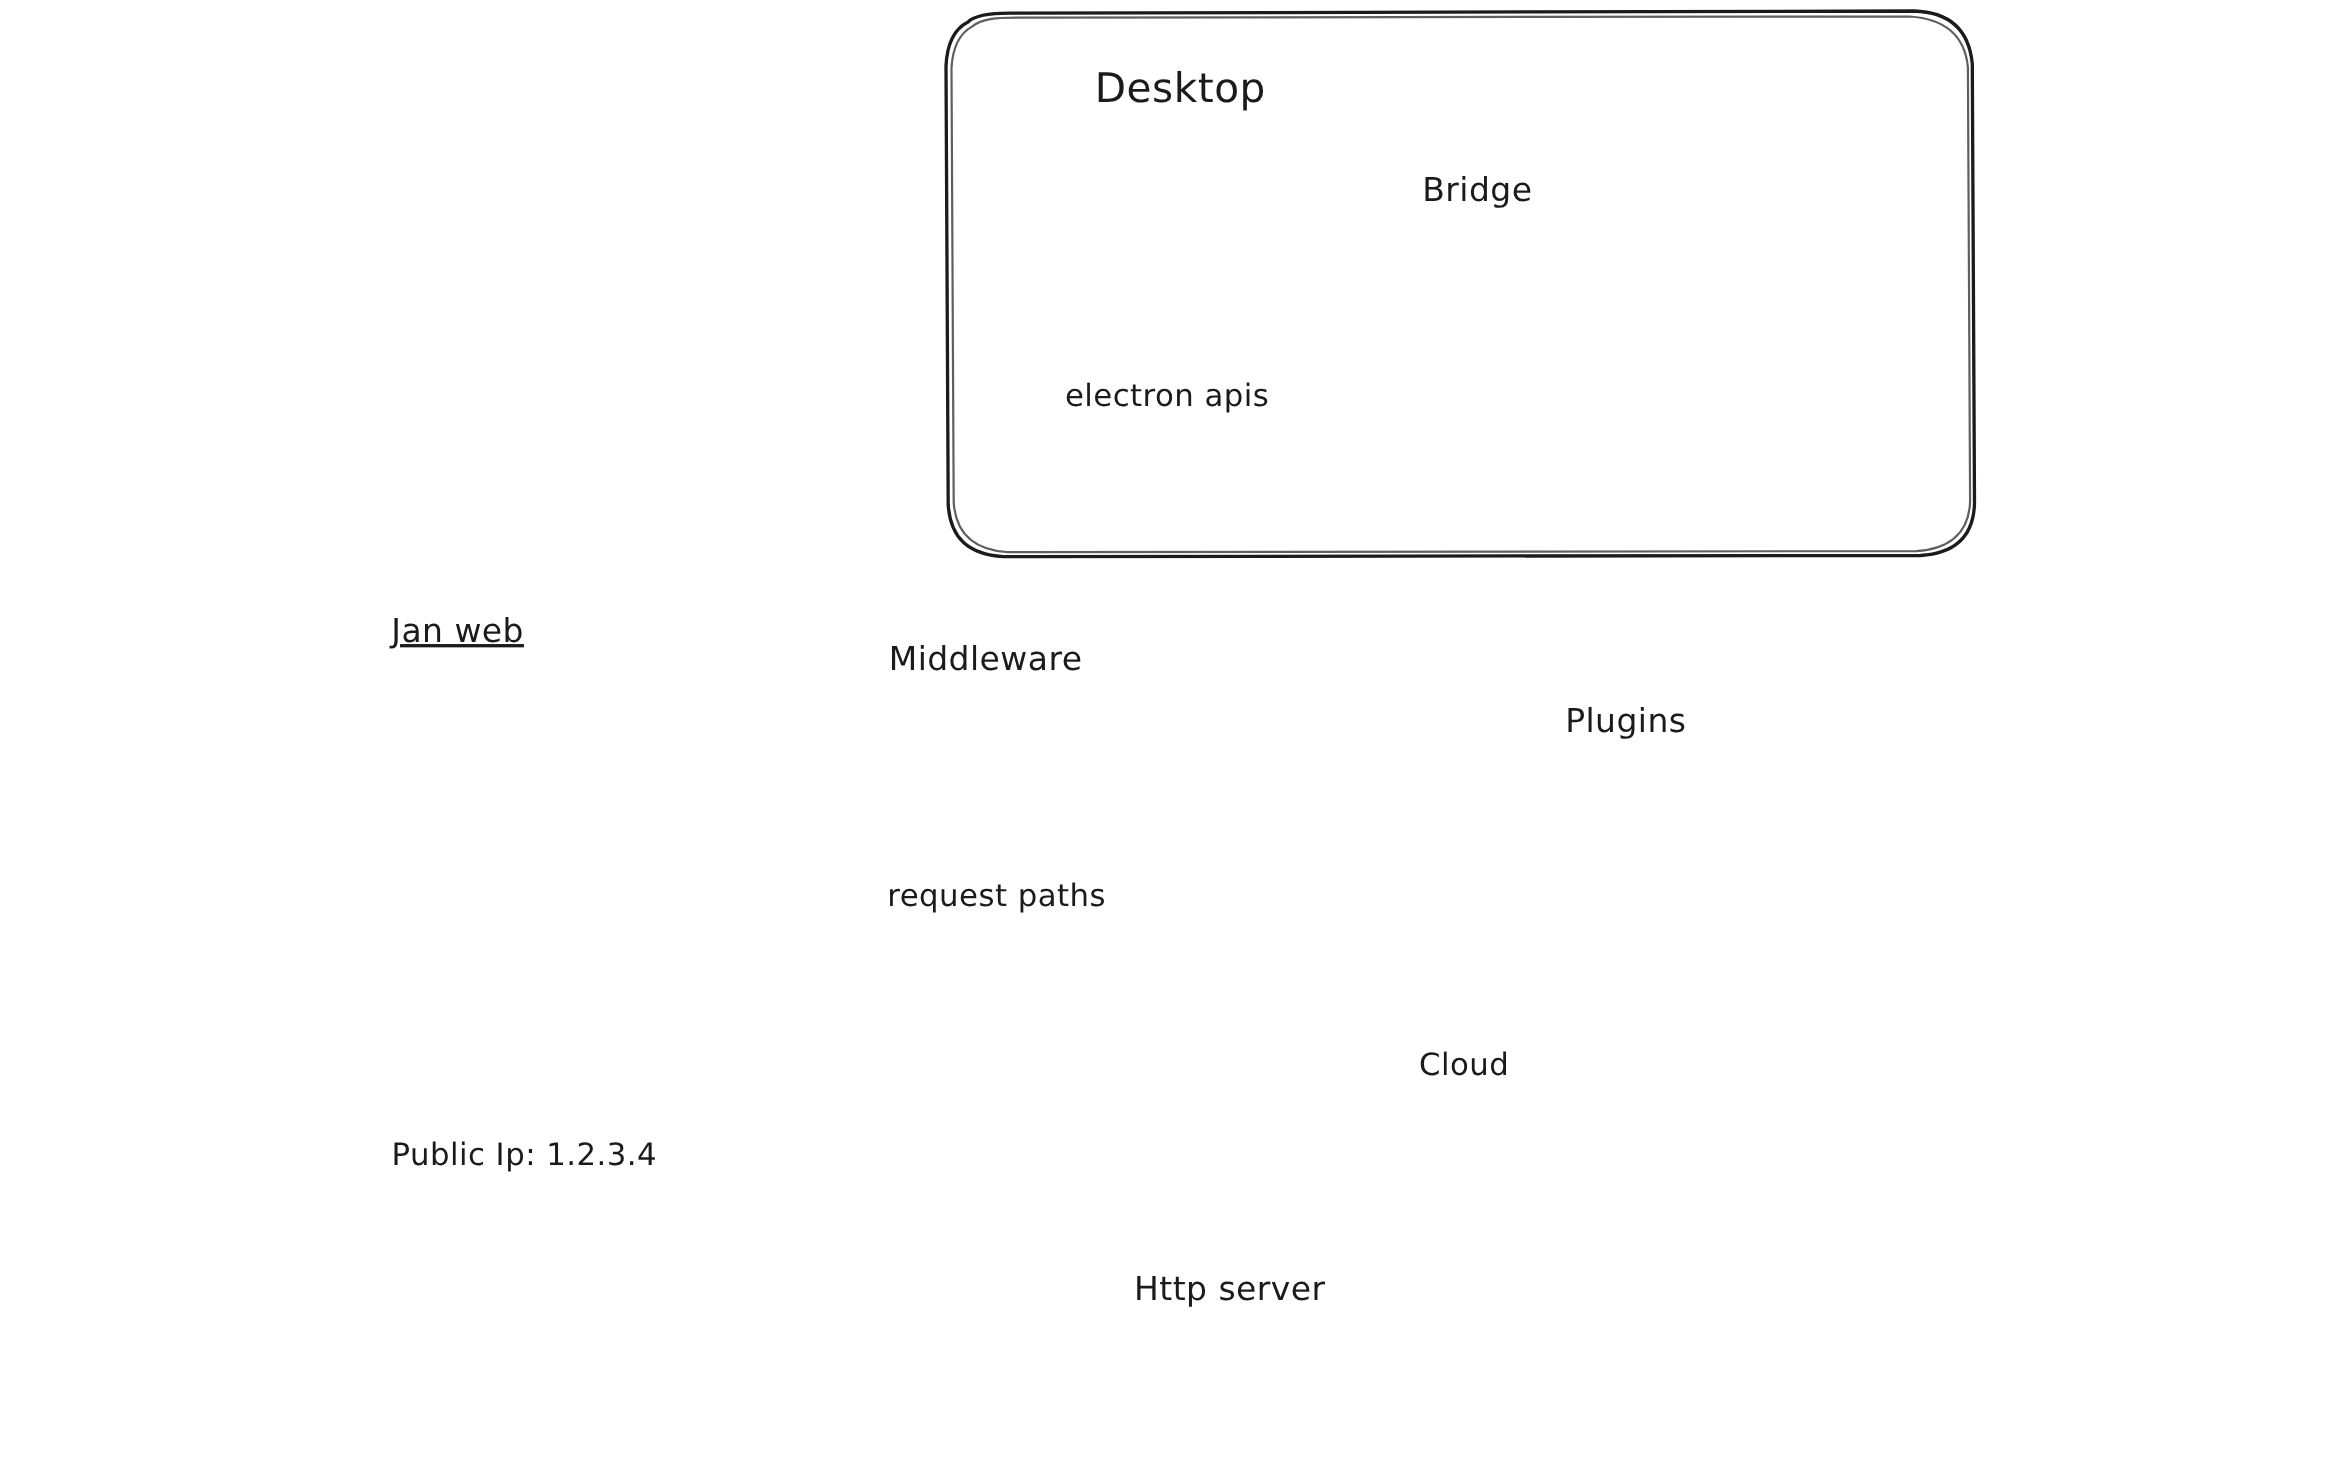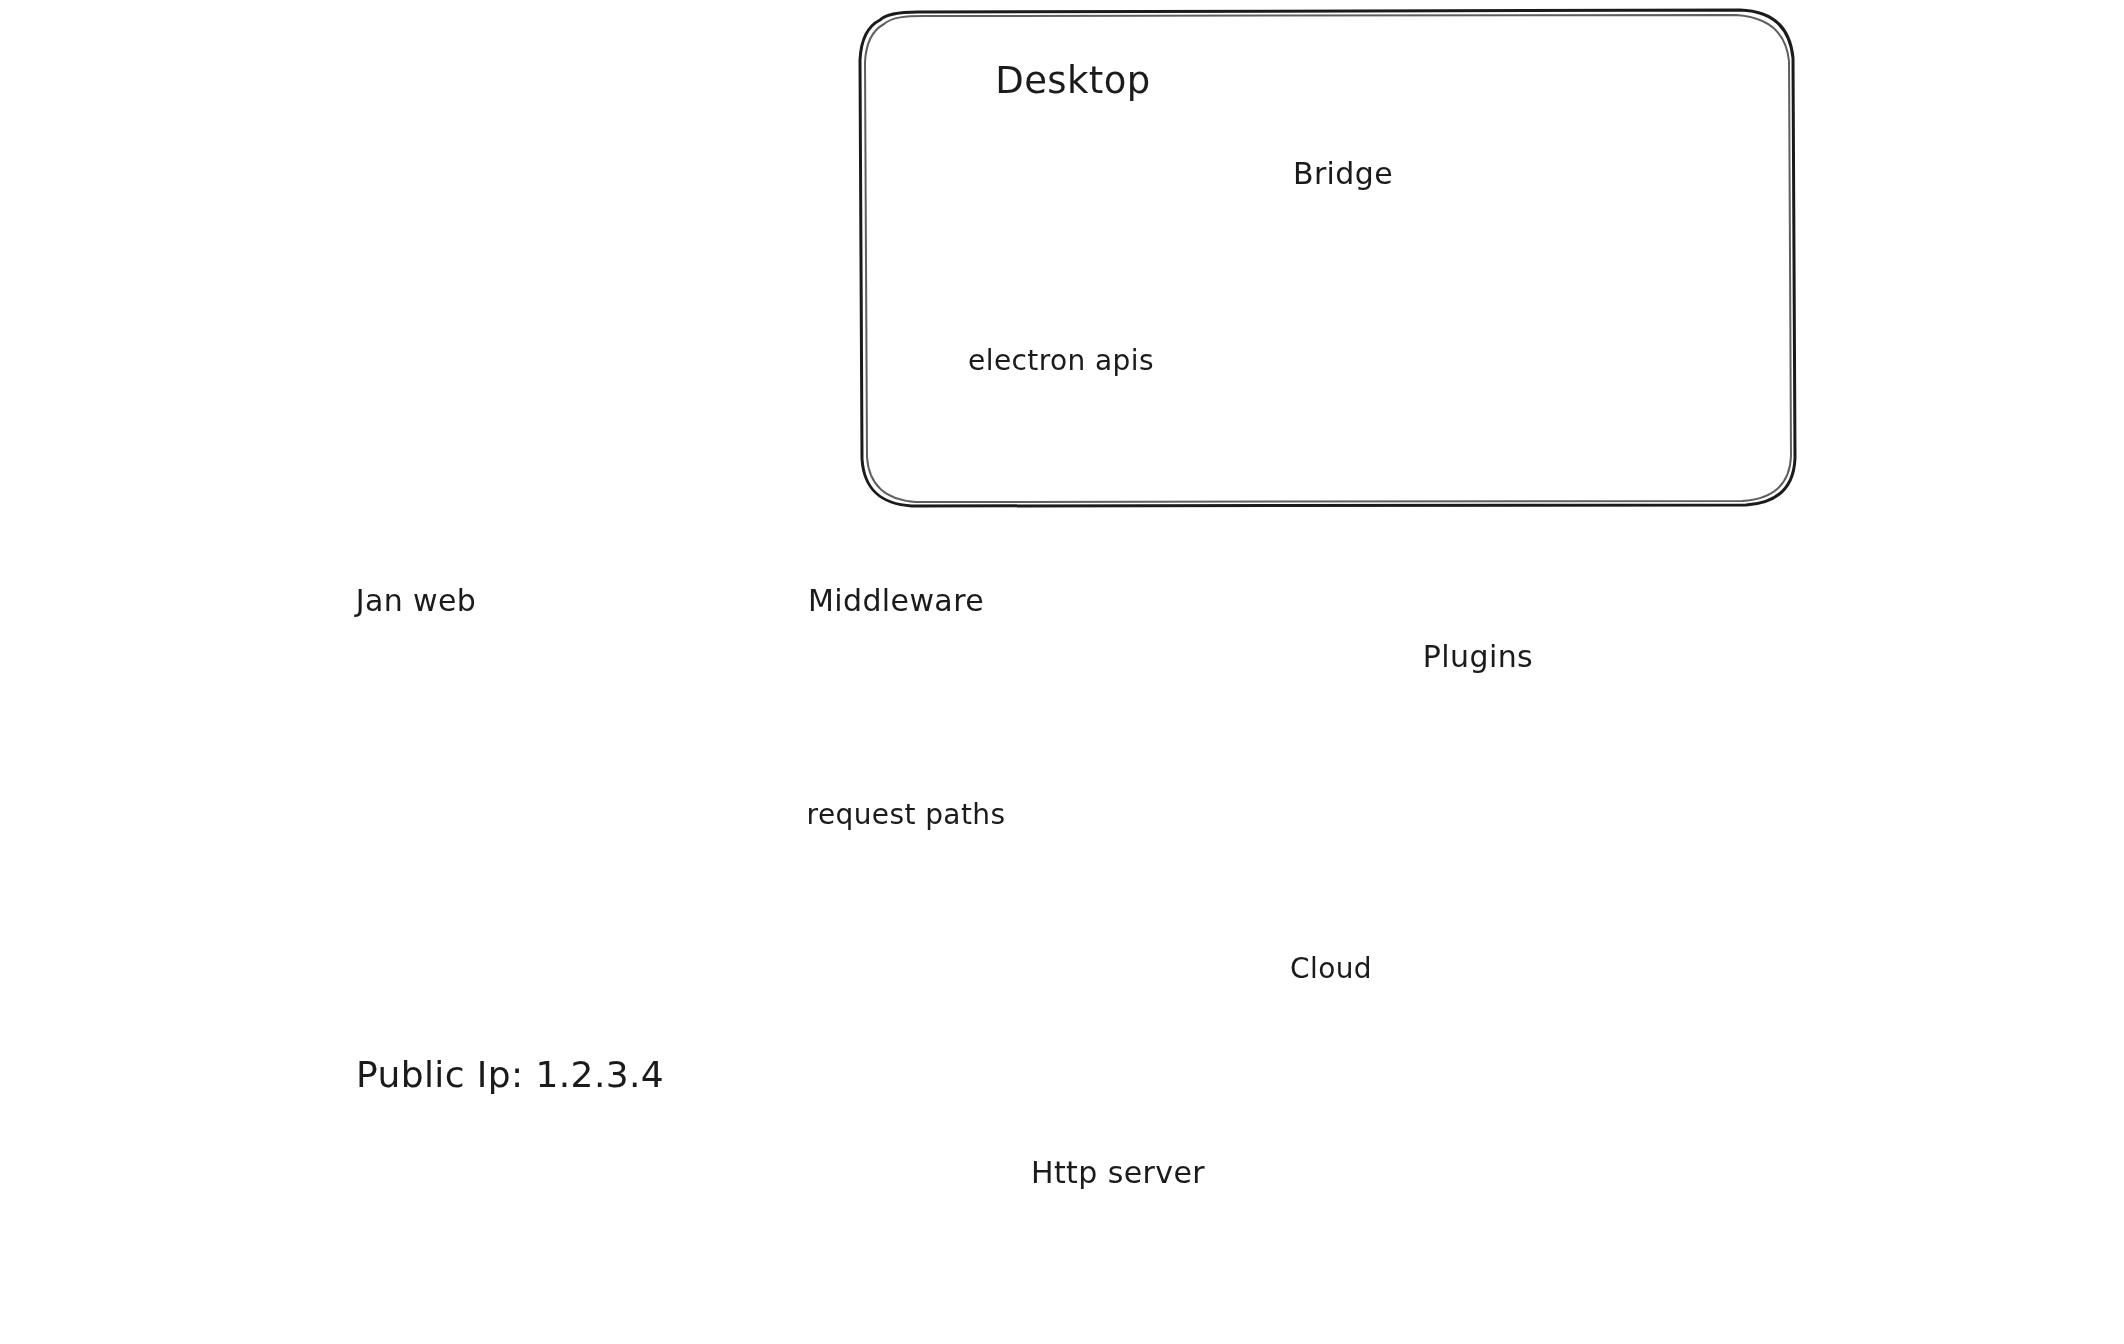--- a/index.html
+++ b/index.html
@@ -55,21 +55,21 @@
   .group-label {
     font-size: 37px;
     transform: translate(-50%, -50%);
   }
   .edge-label {
     font-size: 28px;
     transform: translate(-50%, -50%);
     text-align: center;
   }
   .note {
-    font-size: 36px;
+    font-size: 28px;
     line-height: 1.28;
   }
   .note-line { display: block; }
 </style>
 </head>
 <body>
 
 <div id="canvas">
 
   <svg id="sketch" viewBox="0 0 2124 1344" xmlns="http://www.w3.org/2000/svg">
@@ -102,21 +102,21 @@
     <g>
       <path class="stroke shape-edge" d="M 262 491 C 268 485 280 481 297 480 L 535 478 C 562 479 576 492 578 517
                L 580 630 C 578 655 564 667 538 669
                L 296 670 C 269 668 256 656 254 631
                L 252 518 C 253 501 256 494 262 491 Z">
       <path class="stroke shape-edge-2" d="M 266 496 C 273 489 285 486 301 485 L 531 483 C 557 485 571 496 573 520
                L 575 628 C 573 651 560 663 535 665
                L 300 666 C 274 664 261 653 259 629
                L 257 520 C 258 505 261 499 266 496">
     </path></path></g>
-    <div class="label node-label" style="left:416px; top:600px;">Jan web</div>
+    <div class="label node-label" style="left:416px; top:574px;text-decoration:underline;">Jan web</div>
 
     
     <g>
       <path class="stroke shape-edge" d="M 736 516 C 743 509 756 506 773 505 L 1028 503 C 1056 505 1070 518 1072 543
                L 1074 652 C 1072 678 1058 690 1031 692
                L 772 693 C 744 691 731 679 729 654
                L 727 544 C 728 527 731 520 736 516 Z">
       <path class="stroke shape-edge-2" d="M 741 521 C 748 514 761 511 777 510 L 1024 508 C 1051 510 1065 521 1067 545
                L 1069 650 C 1067 674 1054 686 1028 688
                L 776 689 C 749 687 736 676 734 652

